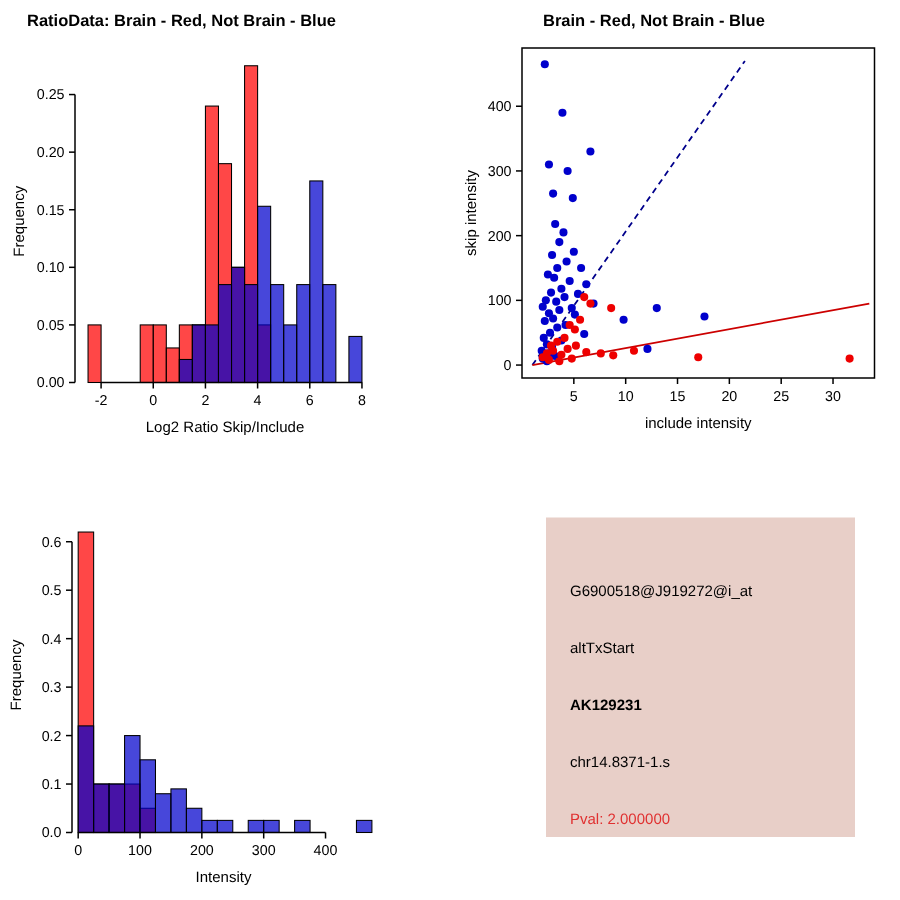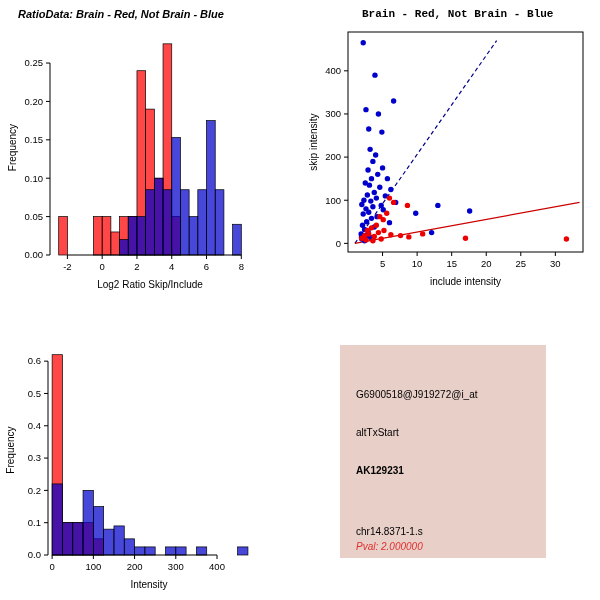--- a/index.html
+++ b/index.html
@@ -30,28 +30,27 @@
     background: #e8cfc8;
   }
   .infobox-line {
     font-size: 10px;
     color: #000;
     position: absolute;
     white-space: nowrap;
   }
   .infobox-pval {
     color: #e03030;
-    font-style: italic;
   }
 </style>
 </head>
 <body>
 
 <div class="panel" style="left:0px; top:0px; width:300px; height:300px;">
-  <div class="plot-title" style="position:absolute; left:18px; top:8px;font-style:italic;">RatioData: Brain - Red, Not Brain - Blue</div>
+  <div class="plot-title" style="position:absolute; left:18px; top:8px;">RatioData: Brain - Red, Not Brain - Blue</div>
   <svg id="svg-hist1" width="300" height="300">
       <g>
         <rect x="58.69565217391305" y="216.60714285714286" width="8.695652173913047" height="38.39285714285714" fill="#ff0000" stroke="#000" stroke-width="0.7" fill-opacity="0.72"></rect>
         <rect x="93.47826086956522" y="216.60714285714286" width="8.695652173913032" height="38.39285714285714" fill="#ff0000" stroke="#000" stroke-width="0.7" fill-opacity="0.72"></rect>
         <rect x="102.17391304347825" y="216.60714285714286" width="8.69565217391306" height="38.39285714285714" fill="#ff0000" stroke="#000" stroke-width="0.7" fill-opacity="0.72"></rect>
         <rect x="110.86956521739131" y="231.96428571428572" width="8.695652173913032" height="23.035714285714278" fill="#ff0000" stroke="#000" stroke-width="0.7" fill-opacity="0.72"></rect>
         <rect x="119.56521739130434" y="216.60714285714286" width="8.695652173913032" height="38.39285714285714" fill="#ff0000" stroke="#000" stroke-width="0.7" fill-opacity="0.72"></rect>
         <rect x="128.26086956521738" y="216.60714285714286" width="8.69565217391306" height="38.39285714285714" fill="#ff0000" stroke="#000" stroke-width="0.7" fill-opacity="0.72"></rect>
         <rect x="136.95652173913044" y="70.71428571428575" width="8.69565217391306" height="184.28571428571425" fill="#ff0000" stroke="#000" stroke-width="0.7" fill-opacity="0.72"></rect>
         <rect x="145.6521739130435" y="109.10714285714286" width="8.695652173913004" height="145.89285714285714" fill="#ff0000" stroke="#000" stroke-width="0.7" fill-opacity="0.72"></rect>
@@ -101,21 +100,21 @@
         <text x="43" y="104.72857142857141" font-size="9.5" font-family="&quot;Liberation Sans&quot;, sans-serif" fill="#000" text-anchor="end">0.20</text>
         <line x1="46" y1="63.035714285714306" x2="50" y2="63.035714285714306" stroke="#000" stroke-width="1"></line>
         <text x="43" y="66.3357142857143" font-size="9.5" font-family="&quot;Liberation Sans&quot;, sans-serif" fill="#000" text-anchor="end">0.25</text>
       </g>
       <text x="150" y="288" font-size="10" font-family="&quot;Liberation Sans&quot;, sans-serif" fill="#000" text-anchor="middle">Log2 Ratio Skip/Include</text>
       <text x="16" y="147.5" font-size="10" font-family="&quot;Liberation Sans&quot;, sans-serif" fill="#000" text-anchor="middle" transform="rotate(-90 16 147.5)">Frequency</text>
     </svg>
 </div>
 
 <div class="panel" style="left:300px; top:0px; width:300px; height:300px;">
-  <div class="plot-title" style="position:absolute; left:62px; top:8px;font-family:Liberation Mono, monospace;">Brain - Red, Not Brain - Blue</div>
+  <div class="plot-title" style="position:absolute; left:62px; top:8px;">Brain - Red, Not Brain - Blue</div>
   <svg id="svg-scatter" width="300" height="300">
       <rect x="48" y="32" width="235" height="220" fill="none" stroke="#000" stroke-width="1"></rect>
       <clipPath id="sc-clip">
         <rect x="48" y="32" width="235" height="220"></rect>
       </clipPath>
       <g clip-path="url(#sc-clip)">
         <line x1="54.911764705882355" y1="243.37254901960785" x2="196.60294117647058" y2="40.627450980392155" stroke="#00008b" stroke-width="1.2" stroke-dasharray="4,3"></line>
         <line x1="54.911764705882355" y1="243.37254901960785" x2="279.54411764705884" y2="202.39215686274508" stroke="#cc0000" stroke-width="1.2"></line>
       </g>
       <g clip-path="url(#sc-clip)">
@@ -274,19 +273,19 @@
         <line x1="44" y1="93.46153846153848" x2="48" y2="93.46153846153848" stroke="#000" stroke-width="1"></line>
         <text x="41" y="96.76153846153848" font-size="9.5" font-family="&quot;Liberation Sans&quot;, sans-serif" fill="#000" text-anchor="end">0.5</text>
         <line x1="44" y1="61.15384615384616" x2="48" y2="61.15384615384616" stroke="#000" stroke-width="1"></line>
         <text x="41" y="64.45384615384616" font-size="9.5" font-family="&quot;Liberation Sans&quot;, sans-serif" fill="#000" text-anchor="end">0.6</text>
       </g>
       <text x="149" y="288" font-size="10" font-family="&quot;Liberation Sans&quot;, sans-serif" fill="#000" text-anchor="middle">Intensity</text>
       <text x="14" y="150" font-size="10" font-family="&quot;Liberation Sans&quot;, sans-serif" fill="#000" text-anchor="middle" transform="rotate(-90 14 150)">Frequency</text>
     </svg>
 </div>
 
-<div class="infobox" style="left:340px; top:345px; width:206px; height:213px;">
+<div class="infobox" style="left:364px; top:345px; width:206px; height:213px;">
   <div class="infobox-line" style="left:16px; top:44px;">G6900518@J919272@i_at</div>
   <div class="infobox-line" style="left:16px; top:82px;">altTxStart</div>
   <div class="infobox-line" style="left:16px; top:120px;font-weight:bold;">AK129231</div>
-  <div class="infobox-line" style="left:16px; top:158px;margin-top:23px;">chr14.8371-1.s</div>
+  <div class="infobox-line" style="left:16px; top:158px;">chr14.8371-1.s</div>
   <div class="infobox-line infobox-pval" style="left:16px; top:196px;">Pval: 2.000000</div>
 </div>
 
 </body></html>

